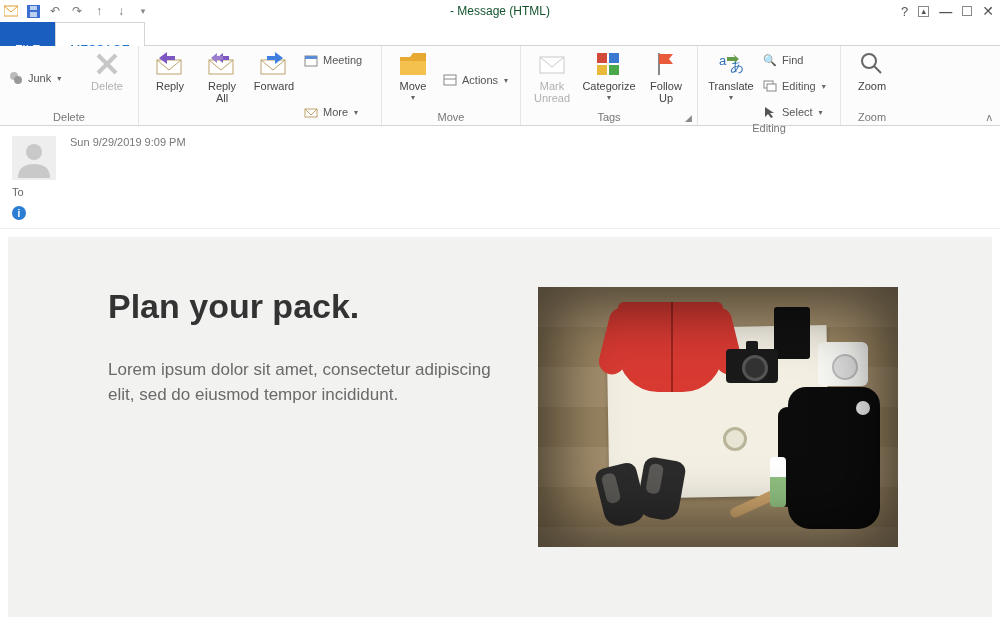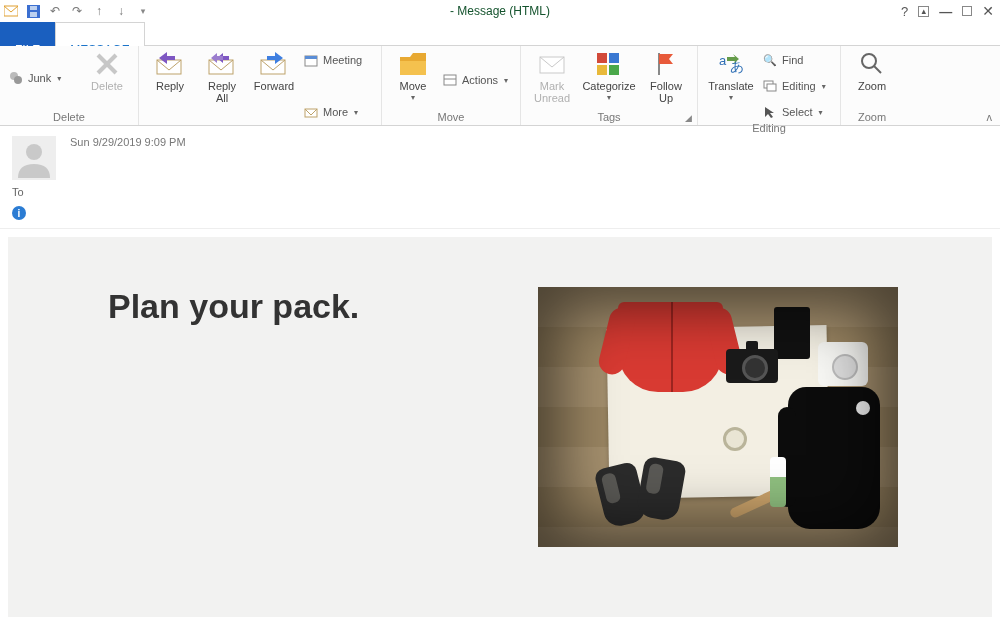--- a/index.html
+++ b/index.html
@@ -344,20 +344,21 @@
 <div class="to-row">
   <span>To</span>
 </div>
 <div class="info-row">
   <span class="info-icon">i</span>
 </div>
 
 <div class="email-body">
   <div class="email-text">
     <h1>Plan your pack.</h1>
+    <p>Lorem ipsum dolor sit amet, consectetur adipiscing elit, sed do eiusmod tempor incididunt.</p>
   </div>
   <div class="email-image">
     <div class="floor"></div>
     <div class="map-sheet"></div>
     <div class="jacket">
         <div class="jacket-zip"></div>
       </div>
     <div class="notebook"></div>
     <div class="camera1"></div>
     <div class="camera2"></div>

